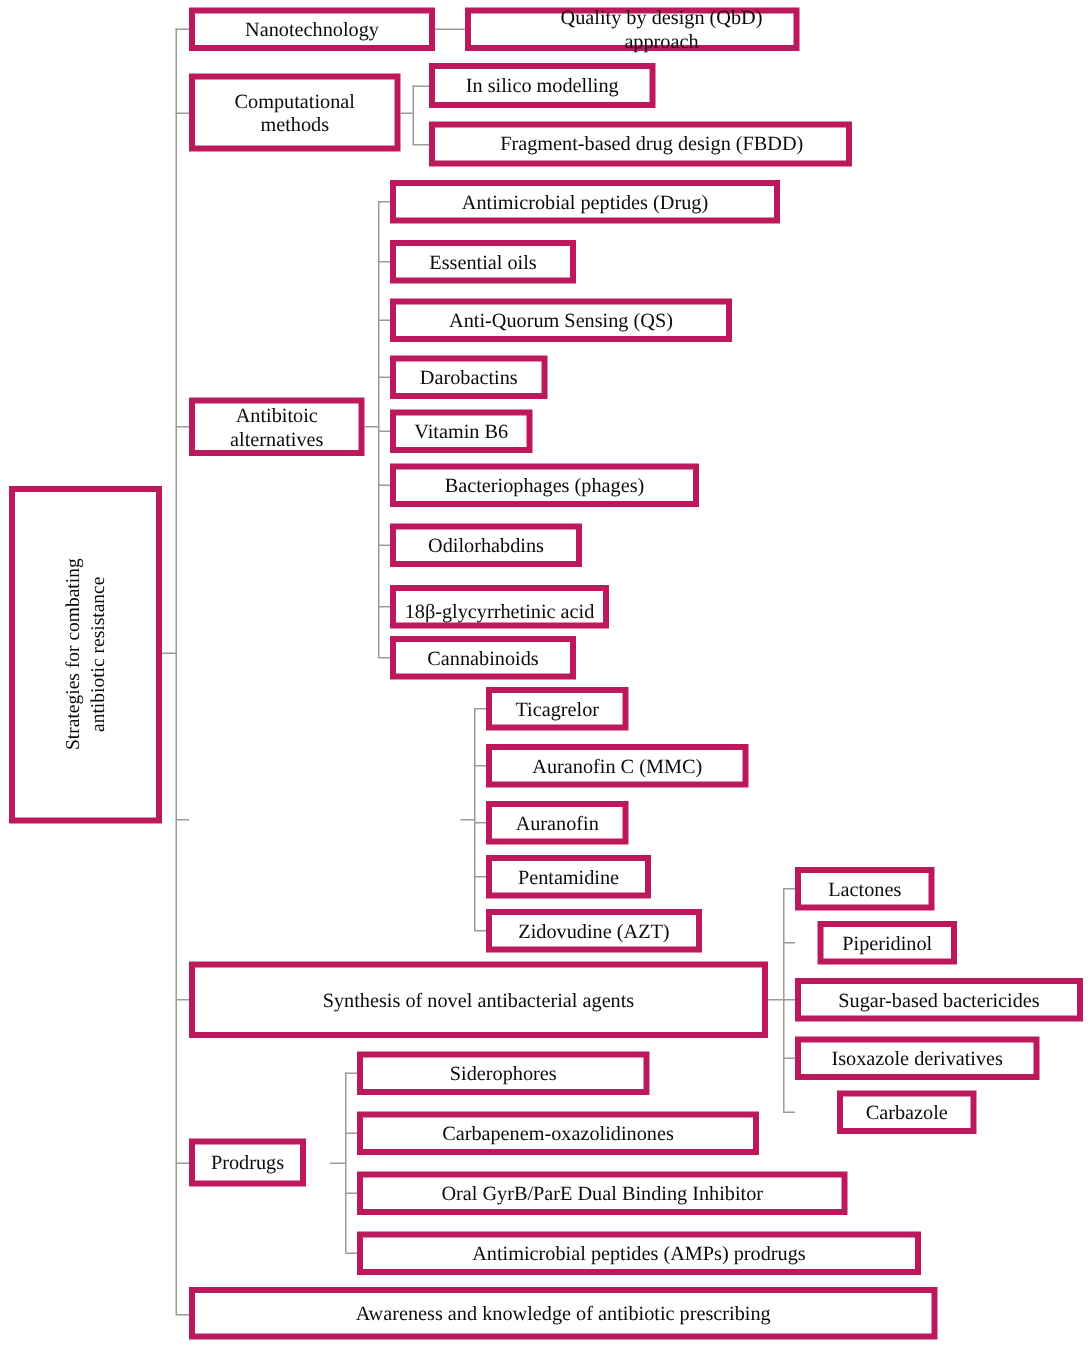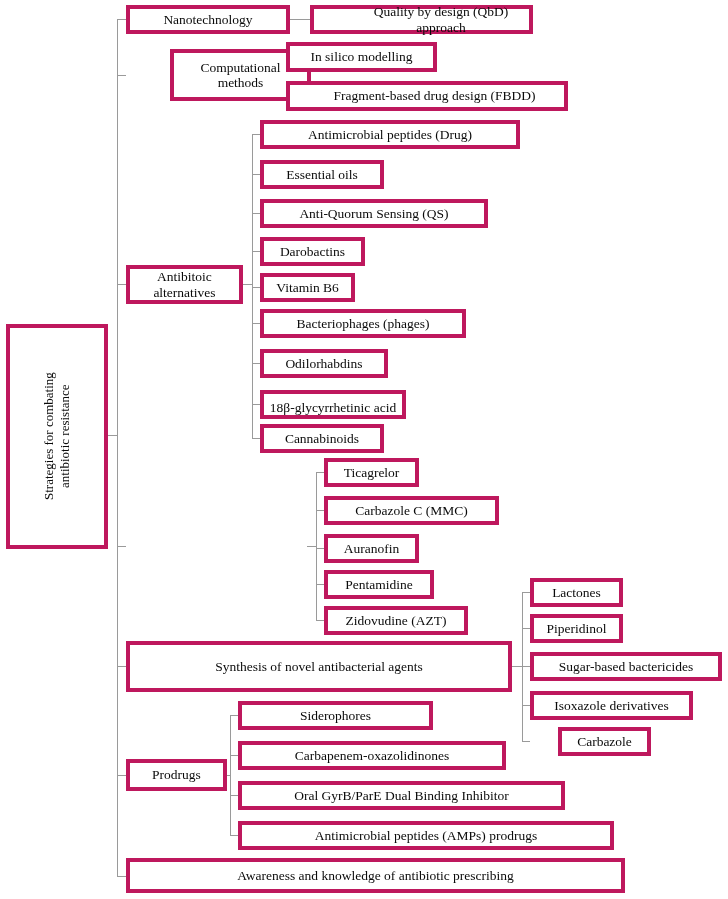--- a/index.html
+++ b/index.html
@@ -119,21 +119,21 @@
   </div>
 
   <div class="node" style="left:126px; top:5px; width:164px; height:29px;">
     <span class="lbl">Nanotechnology</span>
   </div>
 
   <div class="node" style="left:310px; top:5px; width:223px; height:29px;padding-left:44px;">
     <span class="lbl">Quality by design (QbD) approach</span>
   </div>
 
-  <div class="node" style="left:126px; top:49px; width:141px; height:52px;margin-left:44px;">
+  <div class="node" style="left:126px; top:49px; width:141px; height:52px;">
     <span class="lbl">Computational
 methods</span>
   </div>
 
   <div class="node" style="left:286px; top:42px; width:151px; height:30px;">
     <span class="lbl">In silico modelling</span>
   </div>
 
   <div class="node" style="left:286px; top:81px; width:282px; height:30px;padding-left:20px;">
     <span class="lbl">Fragment-based drug design (FBDD)</span>
@@ -179,21 +179,21 @@
   <div class="node" style="left:260px; top:424px; width:124px; height:29px;">
     <span class="lbl">Cannabinoids</span>
   </div>
 
 
   <div class="node" style="left:324px; top:458px; width:95px; height:29px;">
     <span class="lbl">Ticagrelor</span>
   </div>
 
   <div class="node" style="left:324px; top:496px; width:175px; height:29px;">
-    <span class="lbl">Carbazole C (MMC)</span>
+    <span class="lbl">Auranofin C (MMC)</span>
   </div>
 
   <div class="node" style="left:324px; top:534px; width:95px; height:29px;">
     <span class="lbl">Auranofin</span>
   </div>
 
   <div class="node" style="left:324px; top:570px; width:110px; height:29px;">
     <span class="lbl">Pentamidine</span>
   </div>
 
@@ -202,37 +202,37 @@
   </div>
 
   <div class="node" style="left:126px; top:641px; width:386px; height:51px;">
     <span class="lbl">Synthesis of novel antibacterial agents</span>
   </div>
 
   <div class="node" style="left:530px; top:578px; width:93px; height:29px;">
     <span class="lbl">Lactones</span>
   </div>
 
-  <div class="node" style="left:530px; top:614px; width:93px; height:29px;">
+  <div class="node" style="left:545px; top:614px; width:93px; height:29px;">
     <span class="lbl">Piperidinol</span>
   </div>
 
   <div class="node" style="left:530px; top:652px; width:192px; height:29px;">
     <span class="lbl">Sugar-based bactericides</span>
   </div>
 
   <div class="node" style="left:530px; top:691px; width:163px; height:29px;">
     <span class="lbl">Isoxazole derivatives</span>
   </div>
 
   <div class="node" style="left:530px; top:727px; width:93px; height:29px;margin-left:28px;">
     <span class="lbl">Carbazole</span>
   </div>
 
-  <div class="node" style="left:126px; top:759px; width:101px; height:32px;">
+  <div class="node" style="left:126px; top:759px; width:78px; height:32px;">
     <span class="lbl">Prodrugs</span>
   </div>
 
   <div class="node" style="left:238px; top:701px; width:195px; height:29px;">
     <span class="lbl">Siderophores</span>
   </div>
 
   <div class="node" style="left:238px; top:741px; width:268px; height:29px;">
     <span class="lbl">Carbapenem-oxazolidinones</span>
   </div>

